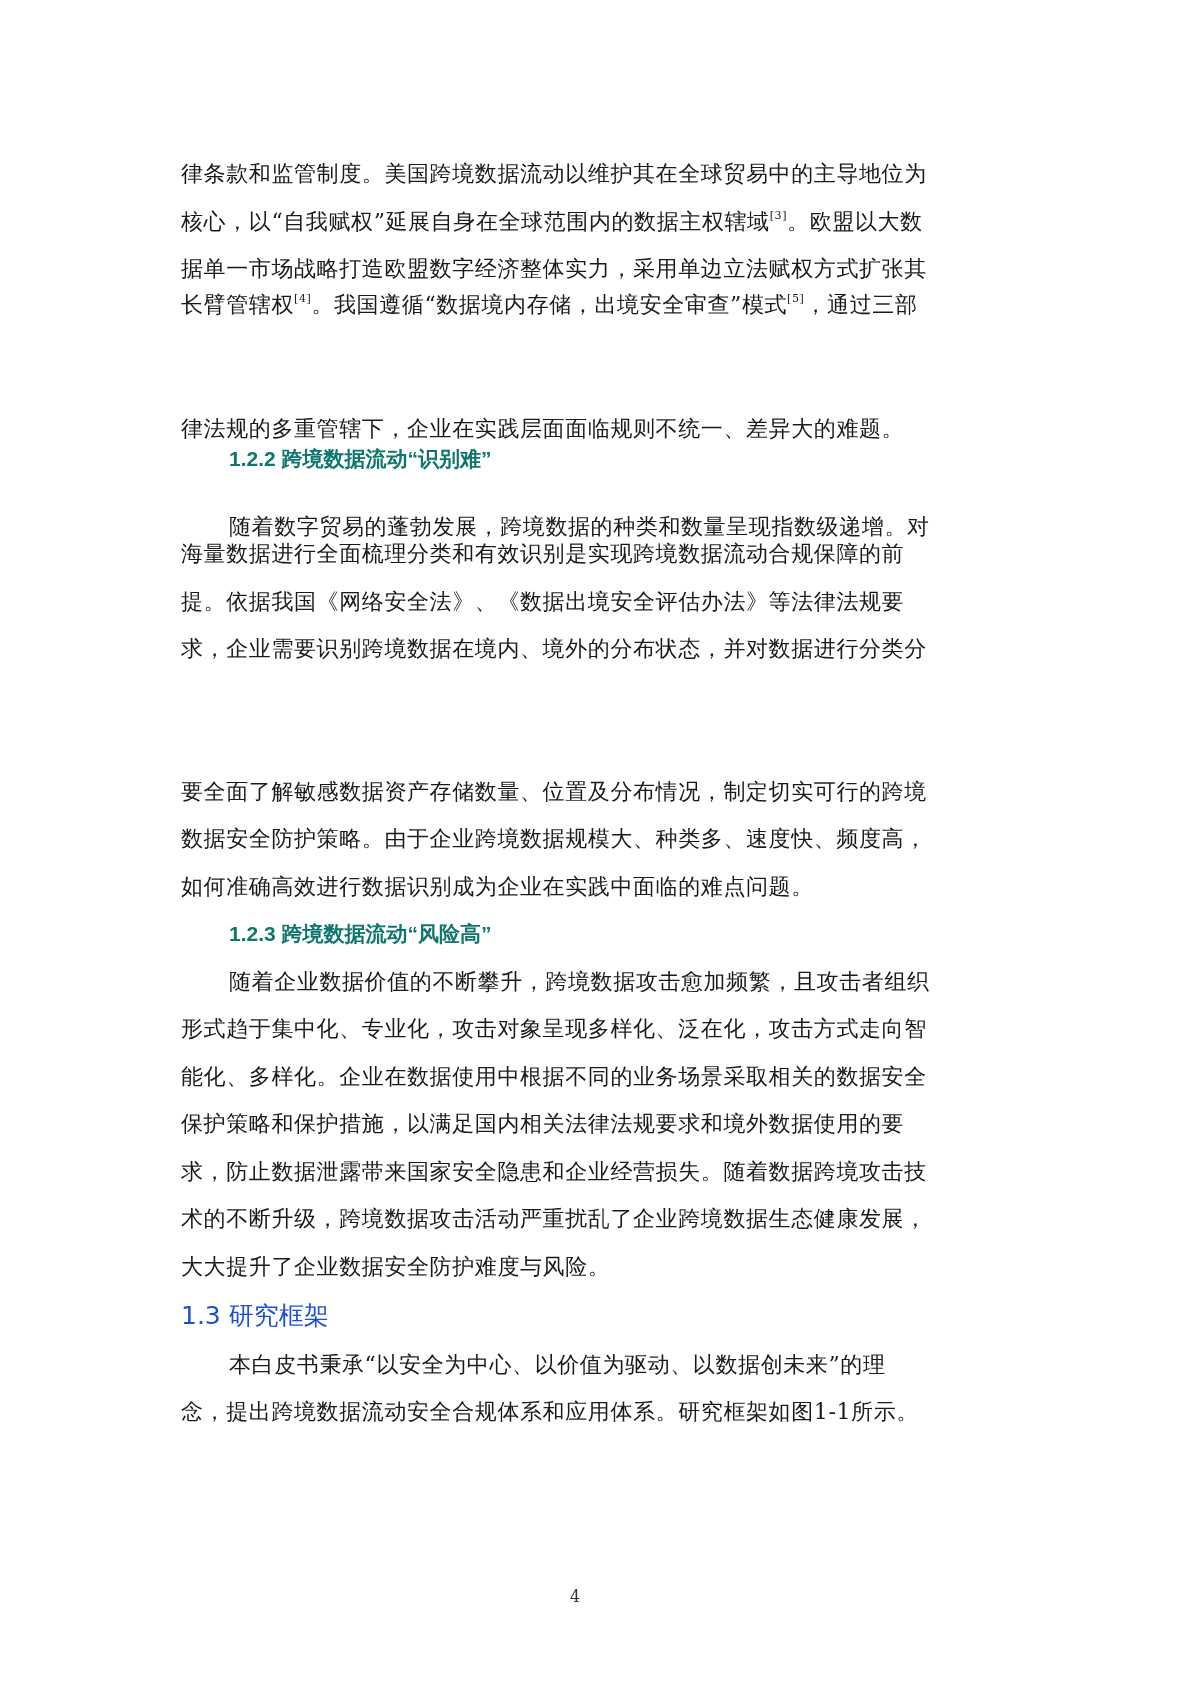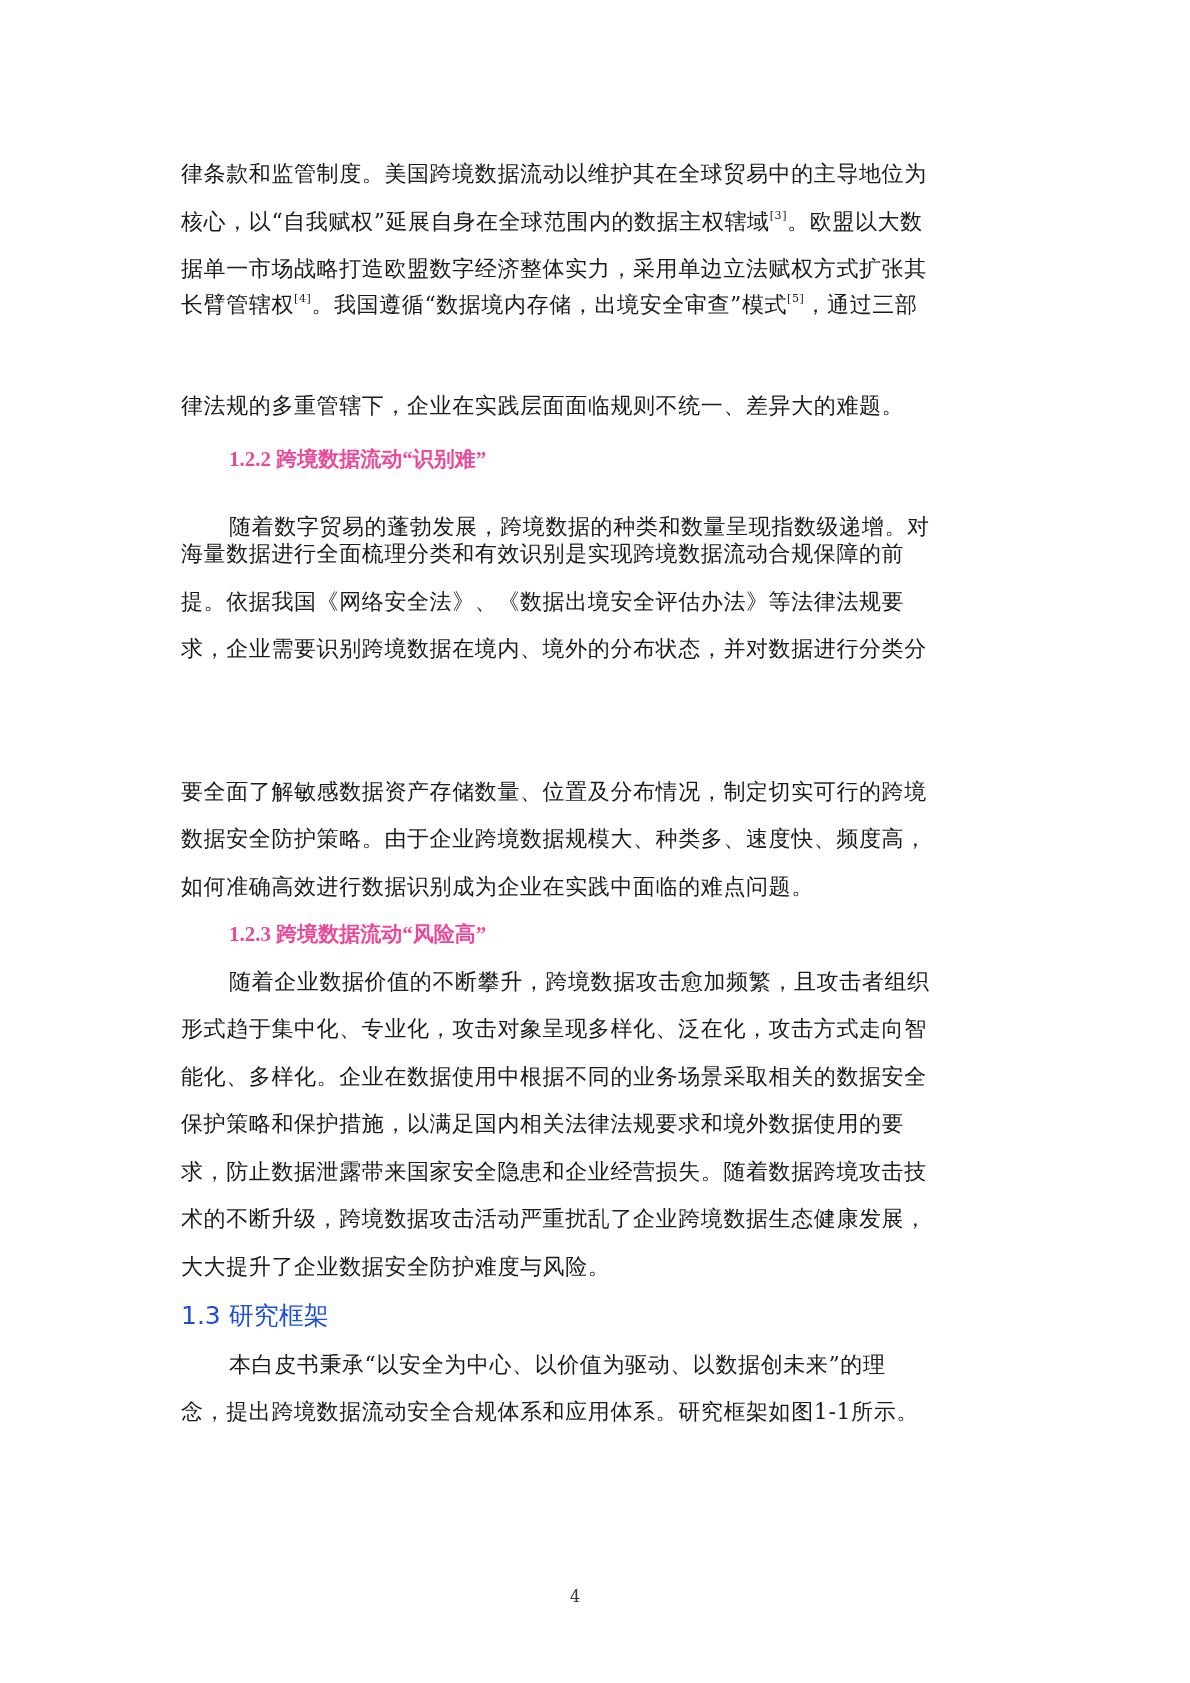--- a/index.html
+++ b/index.html
@@ -11,23 +11,23 @@
       margin-top: 16px;
     }
     .line {
       position: absolute; left: 181px; width: 820px;
       font-size: 22px; line-height: 30px; white-space: nowrap;
       letter-spacing: 0.6px;
     }
     .indent { left: 229px; }
     .h3 {
       position: absolute; left: 229px;
-      font-family: Liberation Serif, serif;
+      font-family: Liberation Sans, sans-serif;
       font-weight: bold; font-size: 21px; line-height: 30px; white-space: nowrap;
-      color: #ec4899;
+      color: #0f766e;
     }
     .h2 {
       position: absolute; left: 181px;
       font-family: "DejaVu Sans", "Liberation Sans", sans-serif;
       font-size: 25px; line-height: 34px; white-space: nowrap; color: #1d4ed8;
     }
     sup { font-size: 11px; vertical-align: 10px; line-height: 0; }
     .page-number {
       position: absolute; left: 0; width: 1150px; top: 1571px; text-align: center;
       font-size: 16px; line-height: 20px; color: #333333;
@@ -35,21 +35,21 @@
   </style>
 </head>
 <body>
 
 <div class="page">
 
   <div class="line" style="top:143px;">律条款和监管制度。美国跨境数据流动以维护其在全球贸易中的主导地位为</div>
   <div class="line" style="top:191px;"><span>核心，以“自我赋权”延展自身在全球范围内的数据主权辖域</span><sup>[3]</sup><span>。欧盟以大数</span></div>
   <div class="line" style="top:238px;">据单一市场战略打造欧盟数字经济整体实力，采用单边立法赋权方式扩张其</div>
   <div class="line" style="top:274px;"><span>长臂管辖权</span><sup>[4]</sup><span>。我国遵循“数据境内存储，出境安全审查”模式</span><sup>[5]</sup><span>，通过三部</span></div>
-  <div class="line" style="top:375px;">律法规的多重管辖下，企业在实践层面面临规则不统一、差异大的难题。</div>
+  <div class="line" style="top:398px;">律法规的多重管辖下，企业在实践层面面临规则不统一、差异大的难题。</div>
 
   <div class="h3" style="top:428px;">1.2.2 跨境数据流动“识别难”</div>
   <div class="line indent" style="top:496px;">随着数字贸易的蓬勃发展，跨境数据的种类和数量呈现指数级递增。对</div>
   <div class="line" style="top:523px;">海量数据进行全面梳理分类和有效识别是实现跨境数据流动合规保障的前</div>
   <div class="line" style="top:571px;">提。依据我国《网络安全法》、《数据出境安全评估办法》等法律法规要</div>
   <div class="line" style="top:618px;">求，企业需要识别跨境数据在境内、境外的分布状态，并对数据进行分类分</div>
   <div class="line" style="top:761px;">要全面了解敏感数据资产存储数量、位置及分布情况，制定切实可行的跨境</div>
   <div class="line" style="top:808px;">数据安全防护策略。由于企业跨境数据规模大、种类多、速度快、频度高，</div>
   <div class="line" style="top:856px;">如何准确高效进行数据识别成为企业在实践中面临的难点问题。</div>
 

